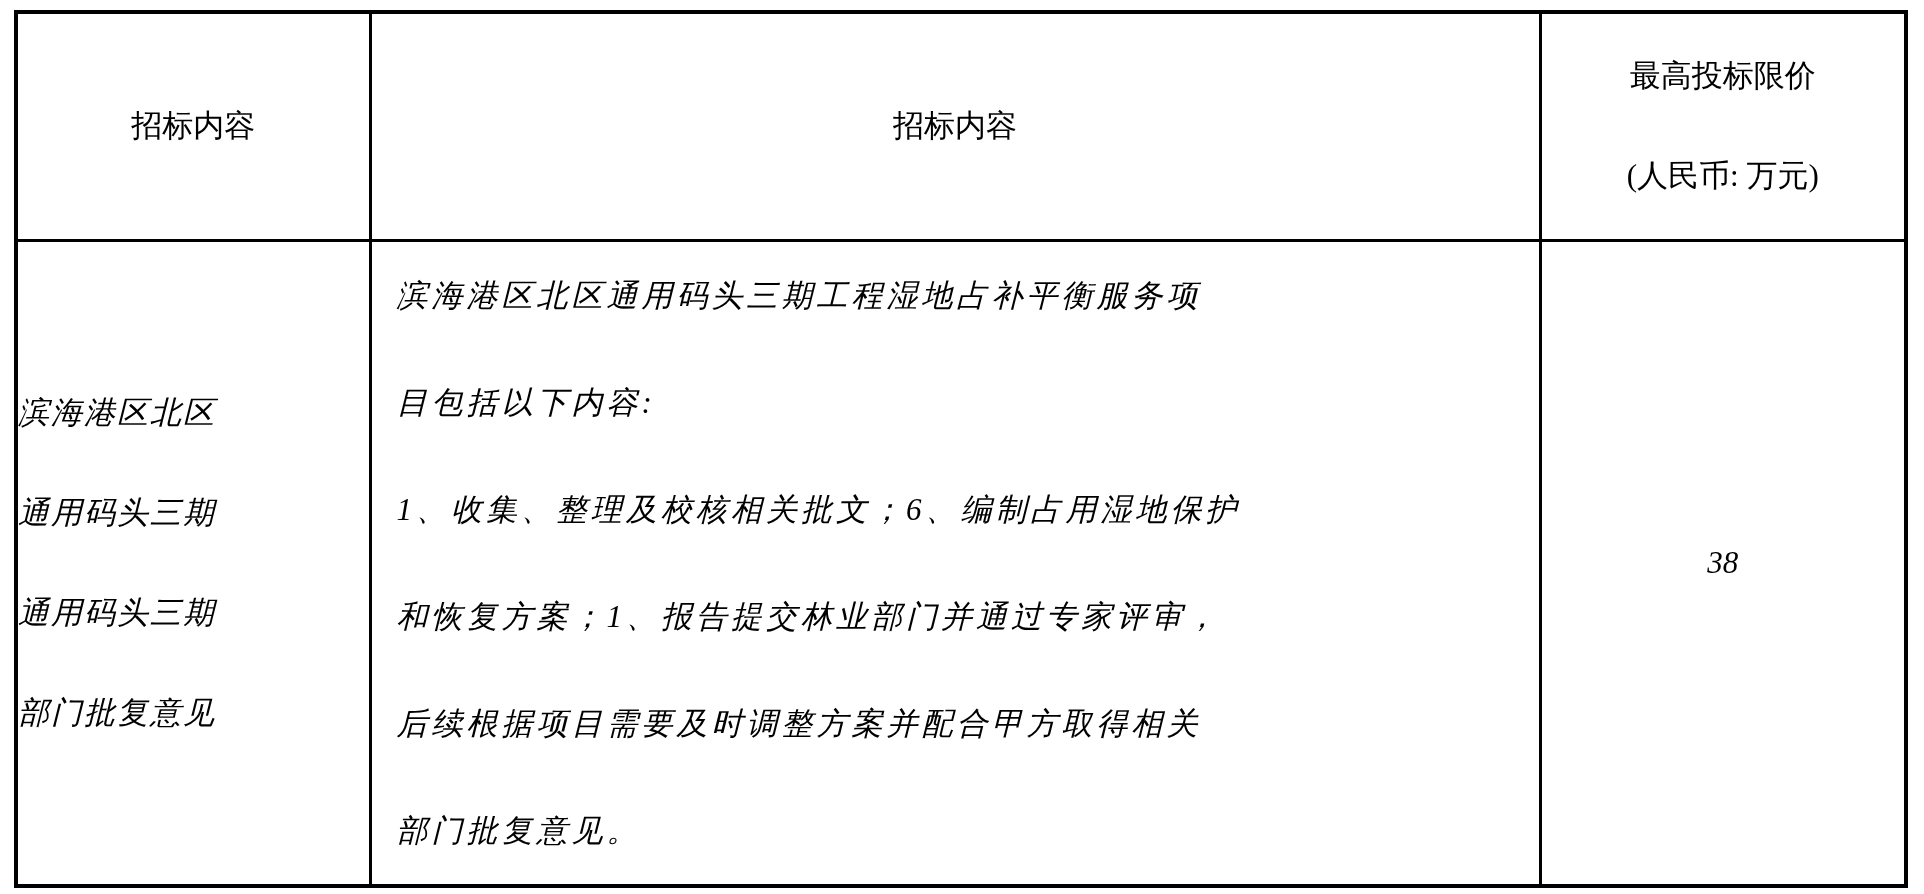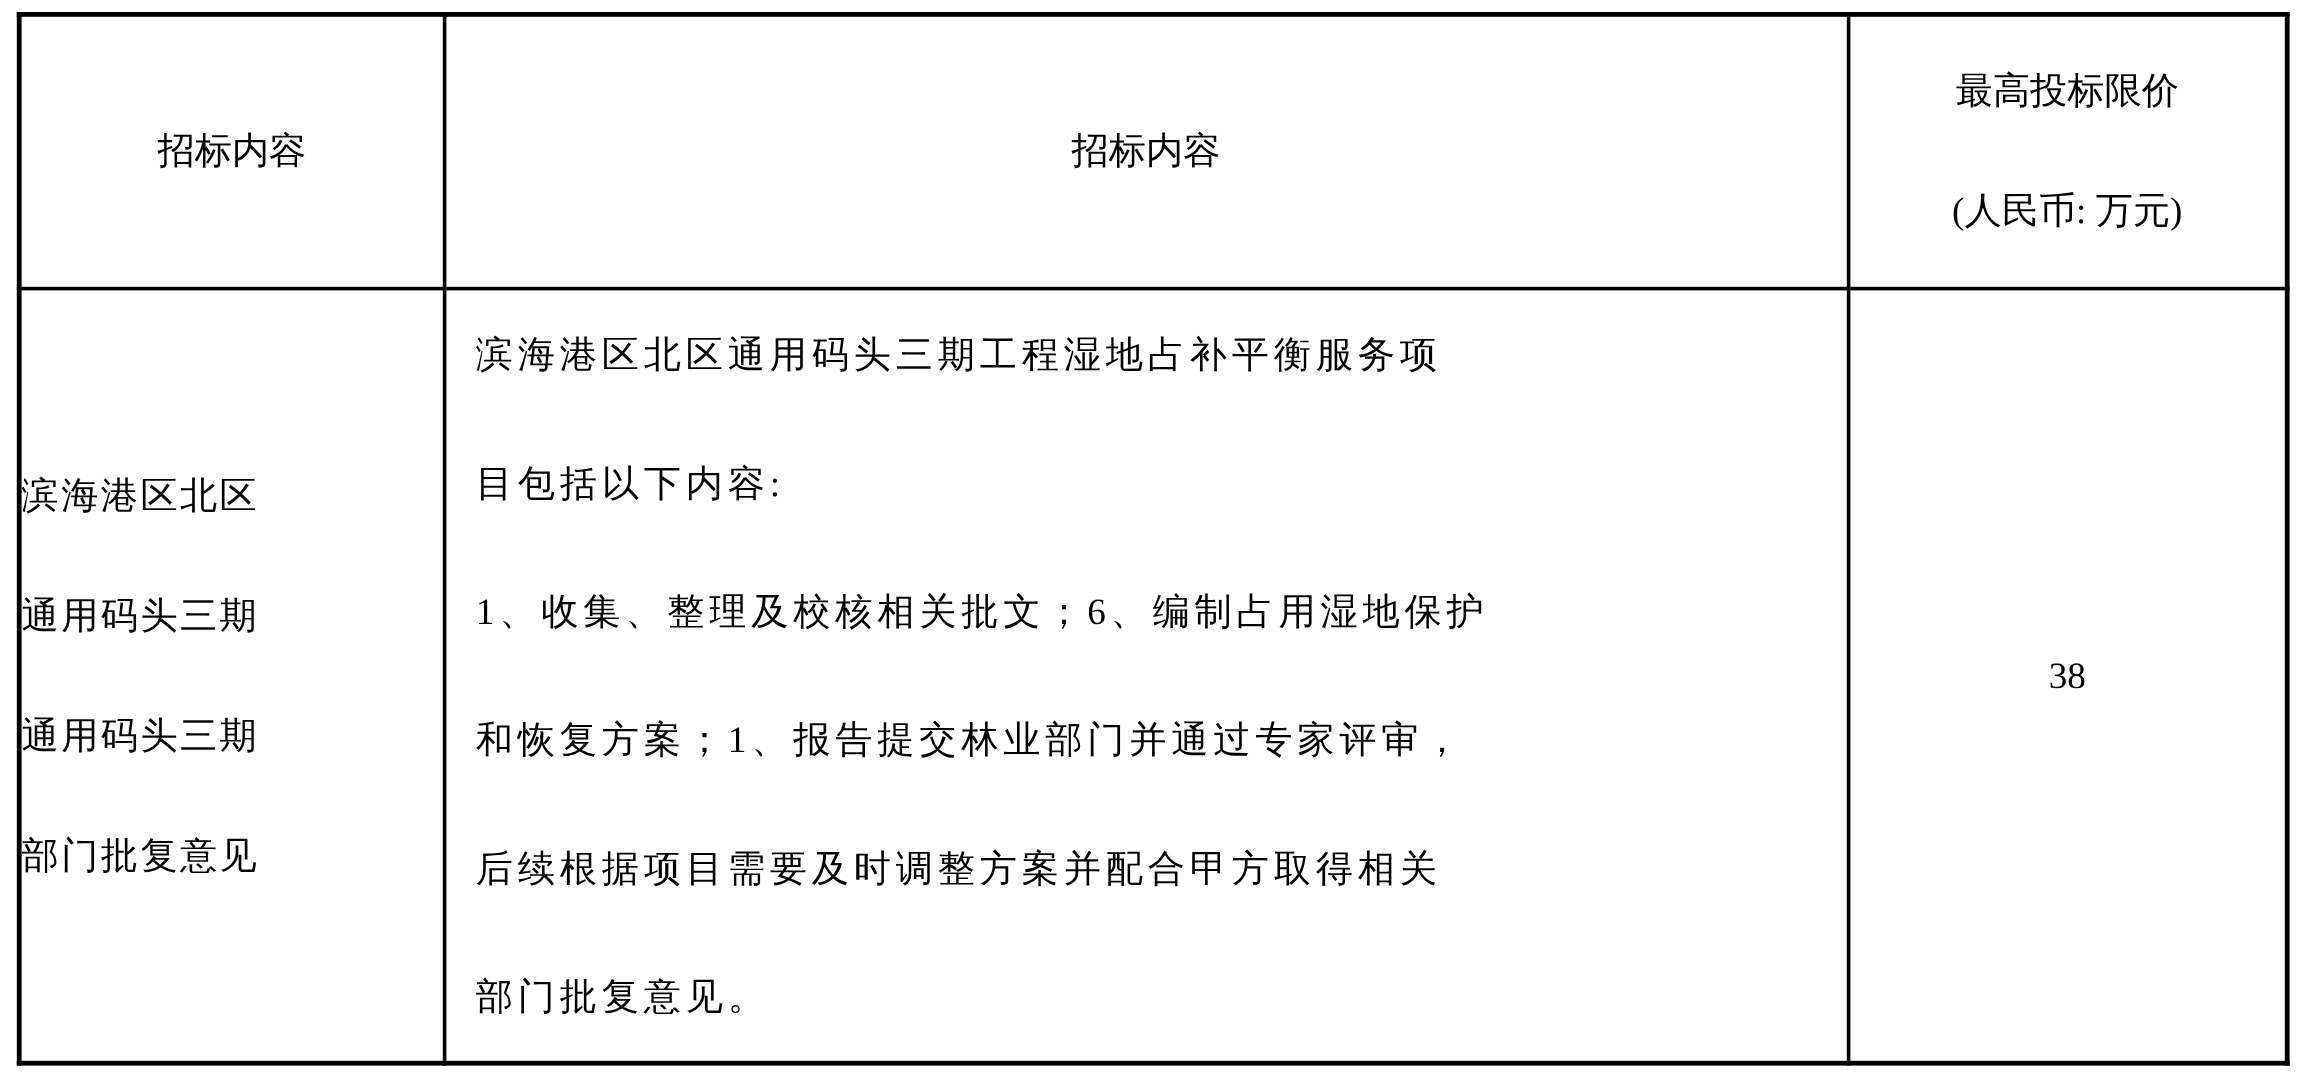--- a/index.html
+++ b/index.html
@@ -28,21 +28,21 @@
     vertical-align: middle;
     font-size: 31px;
     color: #000000;
   }
   table.bid-table { border: 4px solid #000000; }
   tr.header-row td {
     height: 228px;
     text-align: center;
   }
   td.header-price .hline { line-height: 100px; }
-  tr.body-row td { height: 642px; }
+  tr.body-row td { height: 642px; font-style: italic; }
   td.cell-section {
     text-align: left;
   }
   td.cell-section .line {
     line-height: 100px;
     letter-spacing: 2px;
     white-space: nowrap;
   }
   td.cell-content {
     text-align: left;

